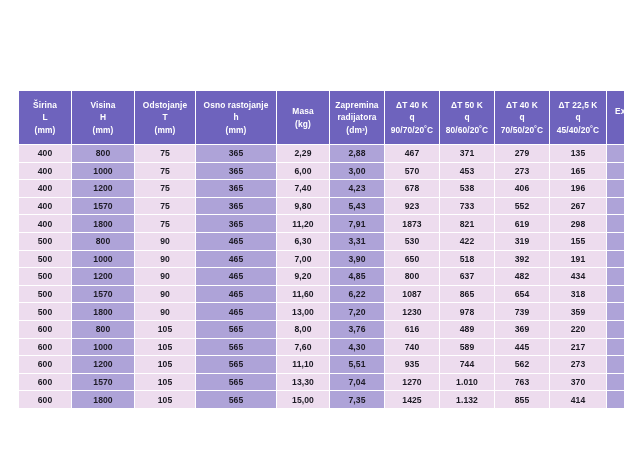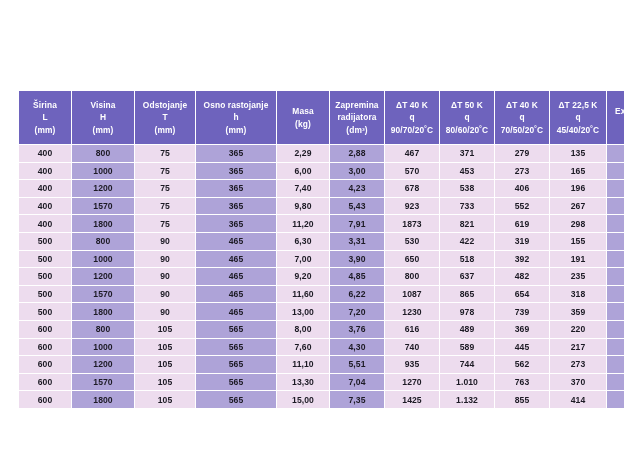--- a/index.html
+++ b/index.html
@@ -231,21 +231,21 @@
         <tr>
           <td class="shade-light">500</td>
           <td class="shade-dark">1200</td>
           <td class="shade-light">90</td>
           <td class="shade-dark">465</td>
           <td class="shade-light">9,20</td>
           <td class="shade-dark">4,85</td>
           <td class="shade-light">800</td>
           <td class="shade-light">637</td>
           <td class="shade-light">482</td>
-          <td class="shade-light">235</td>
+          <td class="shade-light">434</td>
           <td class="shade-dark">1,251</td>
         </tr>
         <tr>
           <td class="shade-light">500</td>
           <td class="shade-dark">1570</td>
           <td class="shade-light">90</td>
           <td class="shade-dark">465</td>
           <td class="shade-light">11,60</td>
           <td class="shade-dark">6,22</td>
           <td class="shade-light">1087</td>

